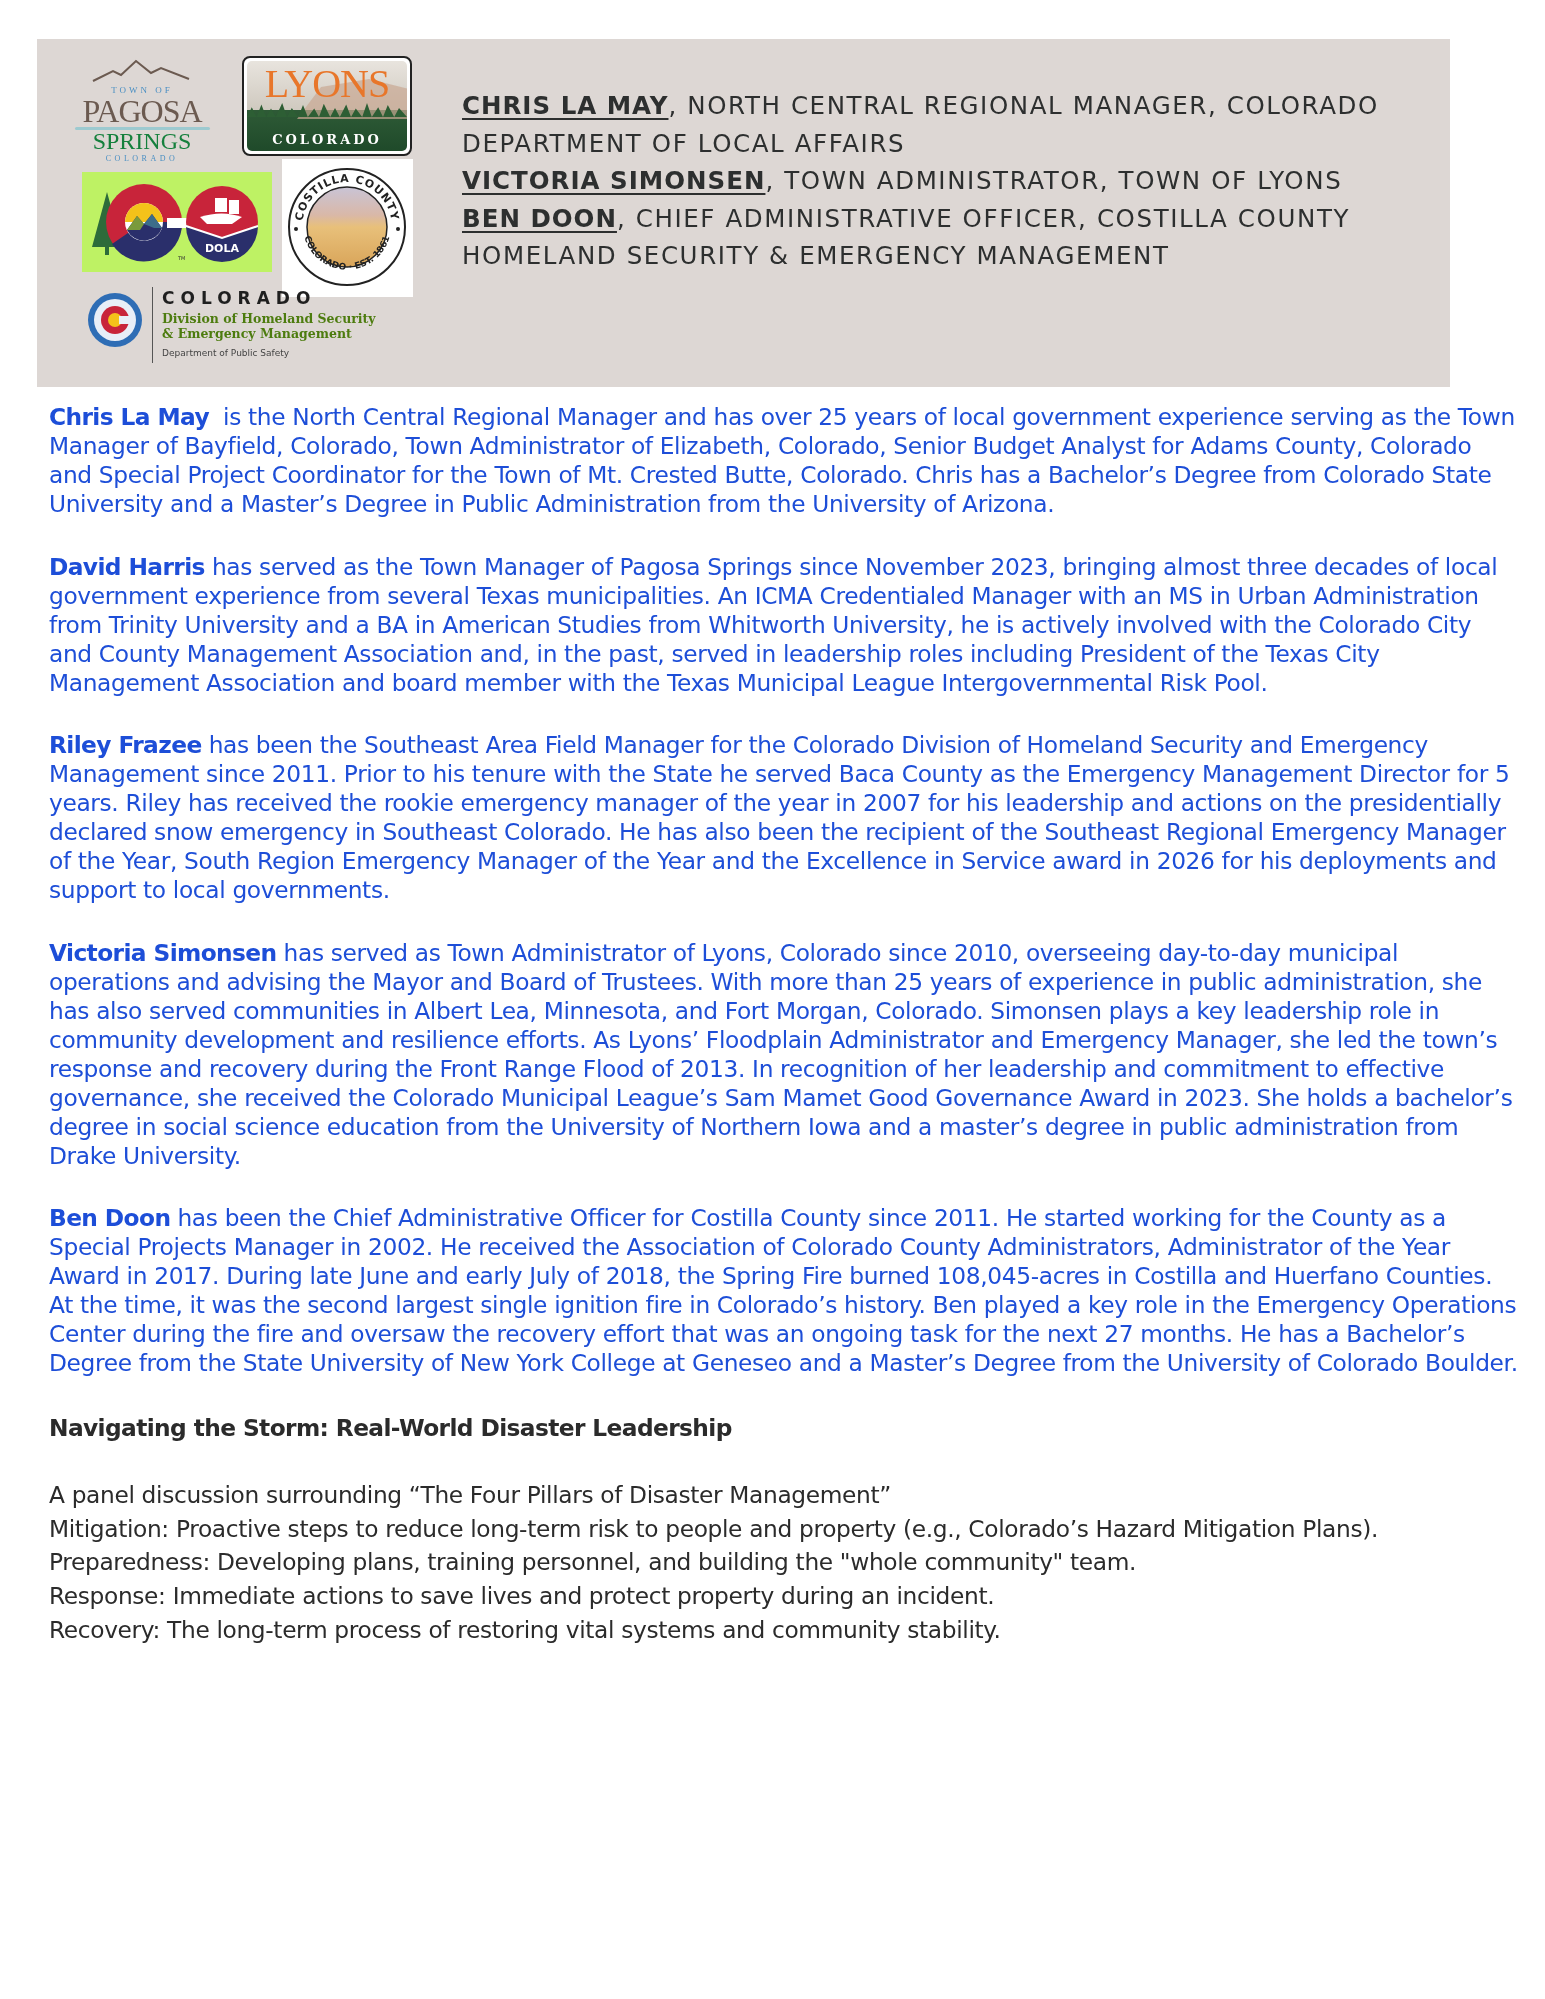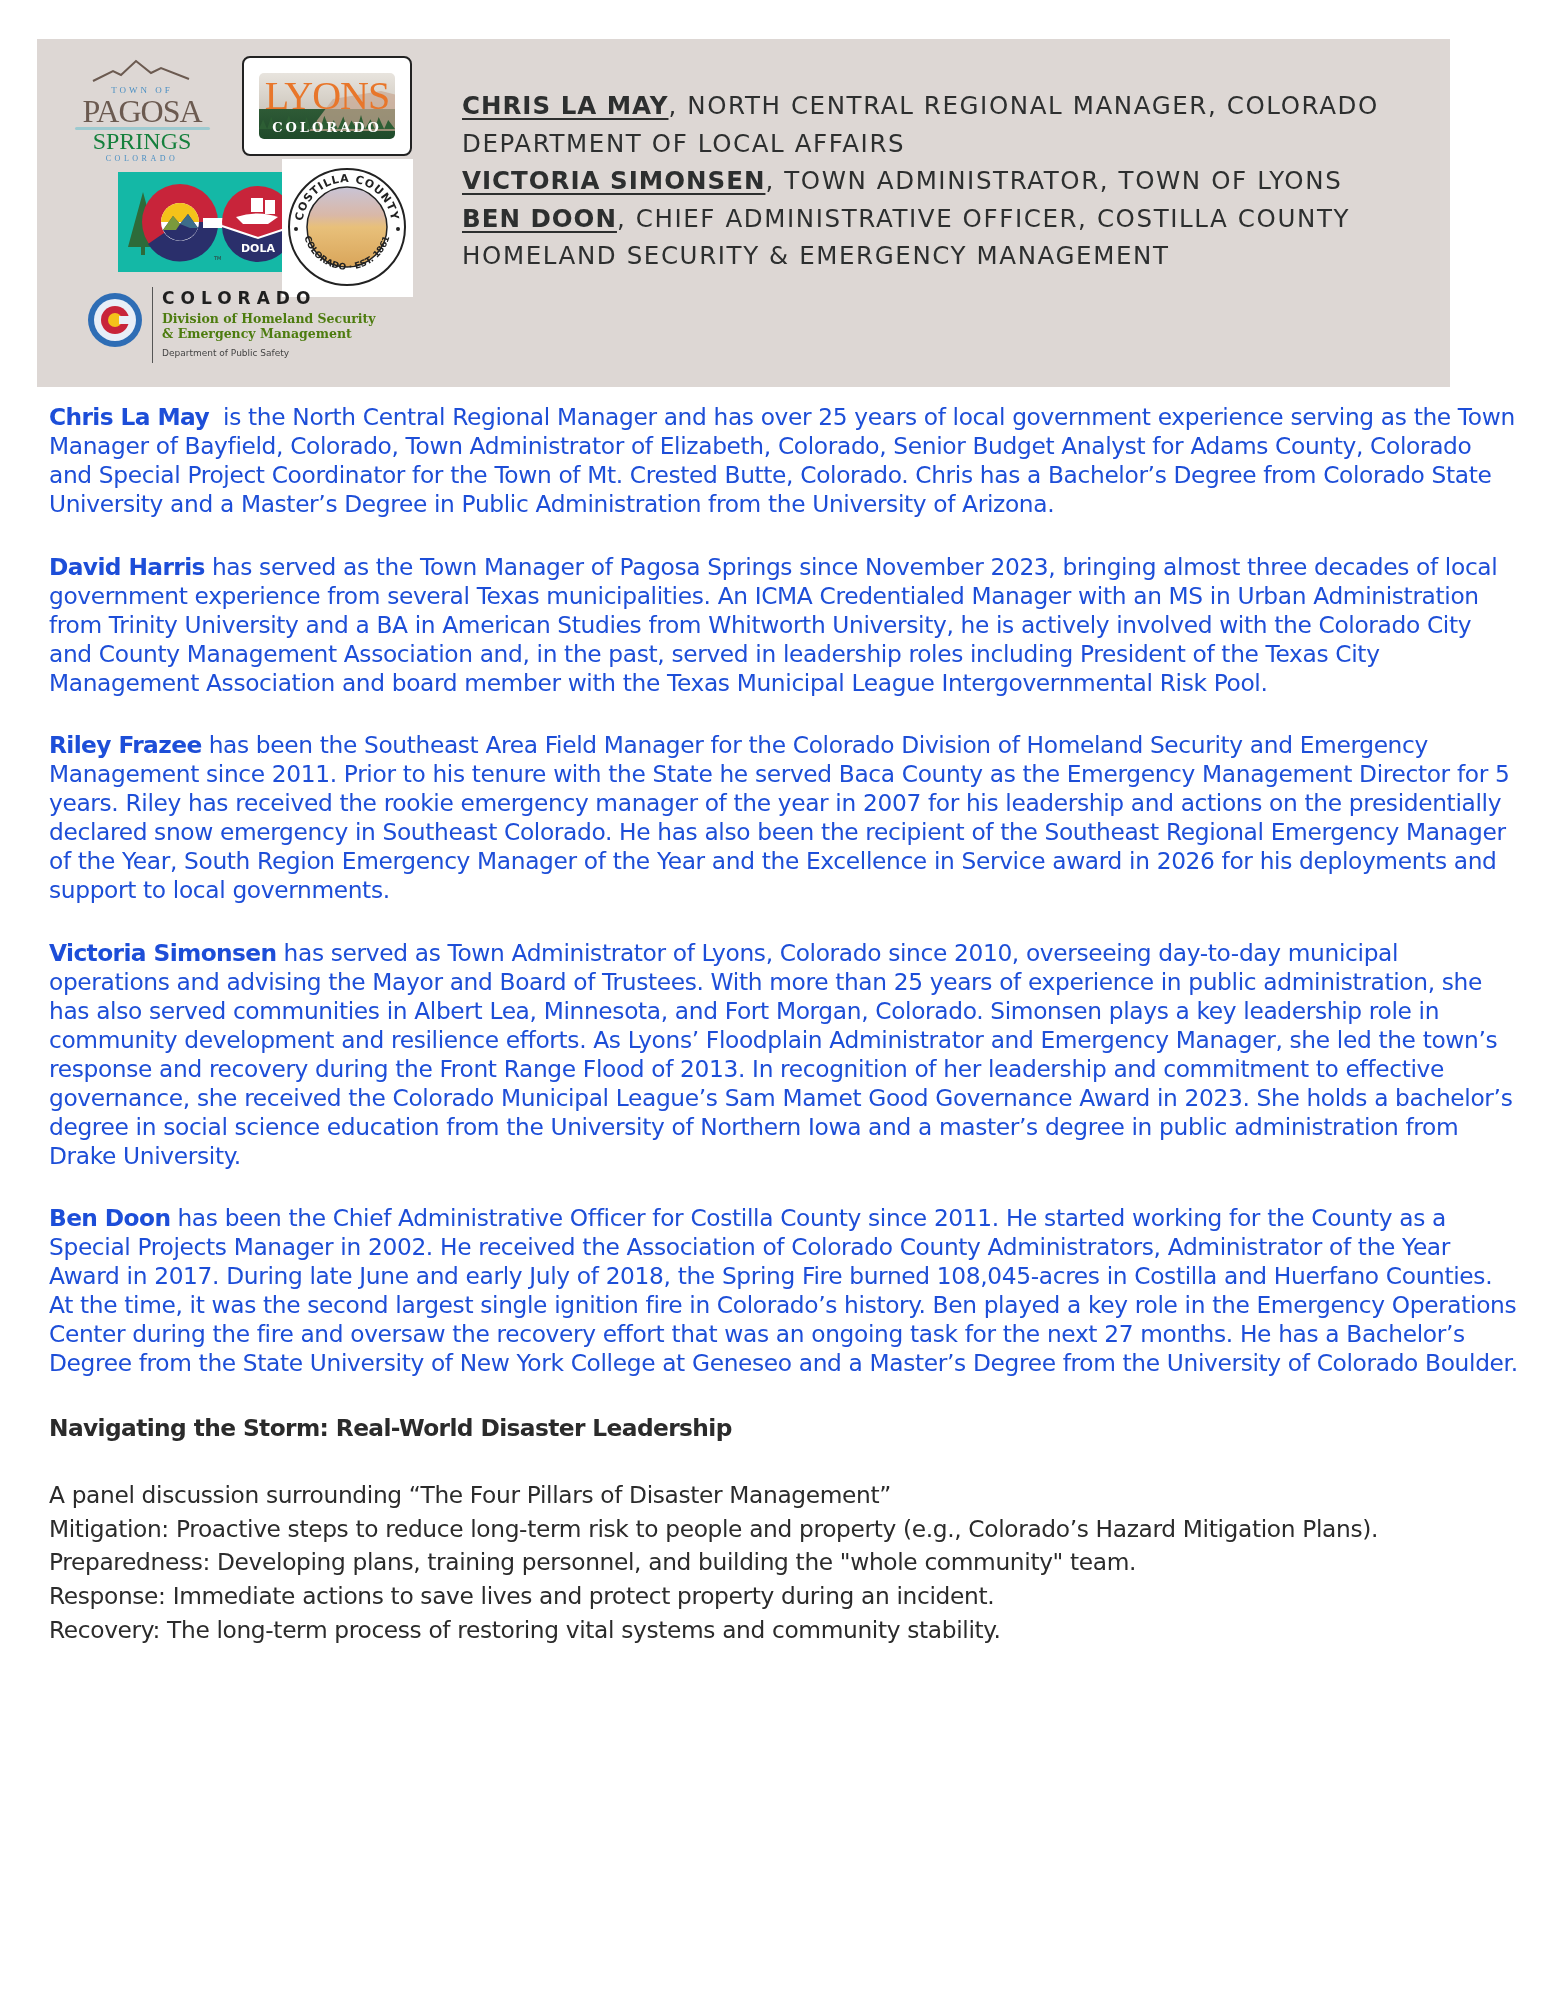--- a/index.html
+++ b/index.html
@@ -15,29 +15,29 @@
   
   .pagosa { position: absolute; left: 30px; top: 20px; width: 150px; height: 105px; text-align: center; }
   .pagosa svg.mtn { position: absolute; left: 24px; top: 0; }
   .pagosa .town-of { position: absolute; top: 26px; left: 0; width: 150px; font-family: "Liberation Serif", serif; font-size: 9px; letter-spacing: 3px; color: #4a8fc3; }
   .pagosa .pg { position: absolute; top: 36px; left: 0; width: 150px; font-family: "Liberation Serif", serif; font-size: 32px; color: #6b5a50; letter-spacing: -1px; line-height: 32px; }
   .pagosa .water { position: absolute; top: 68px; left: 8px; width: 135px; height: 3px; background: #9dcad0; border-radius: 2px; }
   .pagosa .sp { position: absolute; top: 70px; left: 0; width: 150px; font-family: "Liberation Serif", serif; font-size: 24px; color: #15803d; line-height: 24px; }
   .pagosa .co { position: absolute; top: 95px; left: 0; width: 150px; font-family: "Liberation Serif", serif; font-size: 8px; letter-spacing: 3.5px; color: #4a8fc3; }
 
   
-  .lyons { position: absolute; left: 205px; top: 17px; width: 170px; height: 100px; border: 2px solid #222; border-radius: 8px; background: #fff; padding: 15px; }
+  .lyons { position: absolute; left: 205px; top: 17px; width: 170px; height: 100px; border: 2px solid #222; border-radius: 8px; background: #fff; padding: 3px; }
   .lyons .inner { position: relative; width: 100%; height: 100%; border-radius: 5px; overflow: hidden; background: linear-gradient(#e8e4de 0%, #cfc9bf 55%, #2e5a36 55%, #1f4a2a 100%); }
   .lyons .mtn-bg { position: absolute; left: 50px; top: 18px; width: 120px; height: 40px; background: #c9a893; clip-path: polygon(0 100%, 20% 20%, 60% 0, 100% 30%, 100% 100%); opacity: .7; }
   .lyons .trees { position: absolute; left: 0; top: 42px; width: 100%; height: 14px; background: #2d5e34; clip-path: polygon(0 100%,3% 30%,6% 100%,9% 10%,12% 100%,15% 40%,18% 100%,22% 0,25% 100%,28% 35%,32% 100%,35% 15%,38% 100%,42% 40%,45% 100%,48% 5%,52% 100%,55% 35%,58% 100%,62% 10%,65% 100%,68% 40%,72% 100%,75% 0,78% 100%,82% 30%,85% 100%,88% 15%,92% 100%,95% 35%,100% 100%); }
   .lyons .name { position: absolute; top: 0; left: 0; width: 100%; text-align: center; font-family: "Liberation Serif", serif; font-size: 40px; color: #e8762a; line-height: 46px; letter-spacing: -1px; }
   .lyons .state { position: absolute; bottom: 4px; left: 0; width: 100%; text-align: center; font-family: "DejaVu Serif", serif; font-weight: bold; font-size: 13px; letter-spacing: 3px; color: #fff; }
 
   
-  .codola { position: absolute; left: 45px; top: 133px; width: 190px; height: 100px; background: #14b8a6; margin-left: 36px; }
+  .codola { position: absolute; left: 45px; top: 133px; width: 190px; height: 100px; background: #bef264; }
   .costilla { position: absolute; left: 245px; top: 120px; width: 131px; height: 138px; background: #fff; }
 
   
   .dhsem { position: absolute; left: 50px; top: 245px; width: 320px; height: 96px; }
   .dhsem .seal { position: absolute; left: 0; top: 8px; }
   .dhsem .divider { position: absolute; left: 65px; top: 3px; width: 1px; height: 76px; background: #555; }
   .dhsem .co-word { position: absolute; left: 75px; top: 4px; font-family: "DejaVu Sans", sans-serif; font-weight: bold; font-size: 17px; letter-spacing: 6px; color: #1f1f1f; }
   .dhsem .div-name { position: absolute; left: 75px; top: 27px; font-family: "DejaVu Serif", serif; font-weight: bold; font-size: 12.5px; line-height: 15px; color: #4d7c0f; }
   .dhsem .dept { position: absolute; left: 75px; top: 64px; font-family: "DejaVu Sans", sans-serif; font-size: 9px; color: #444; }
 

